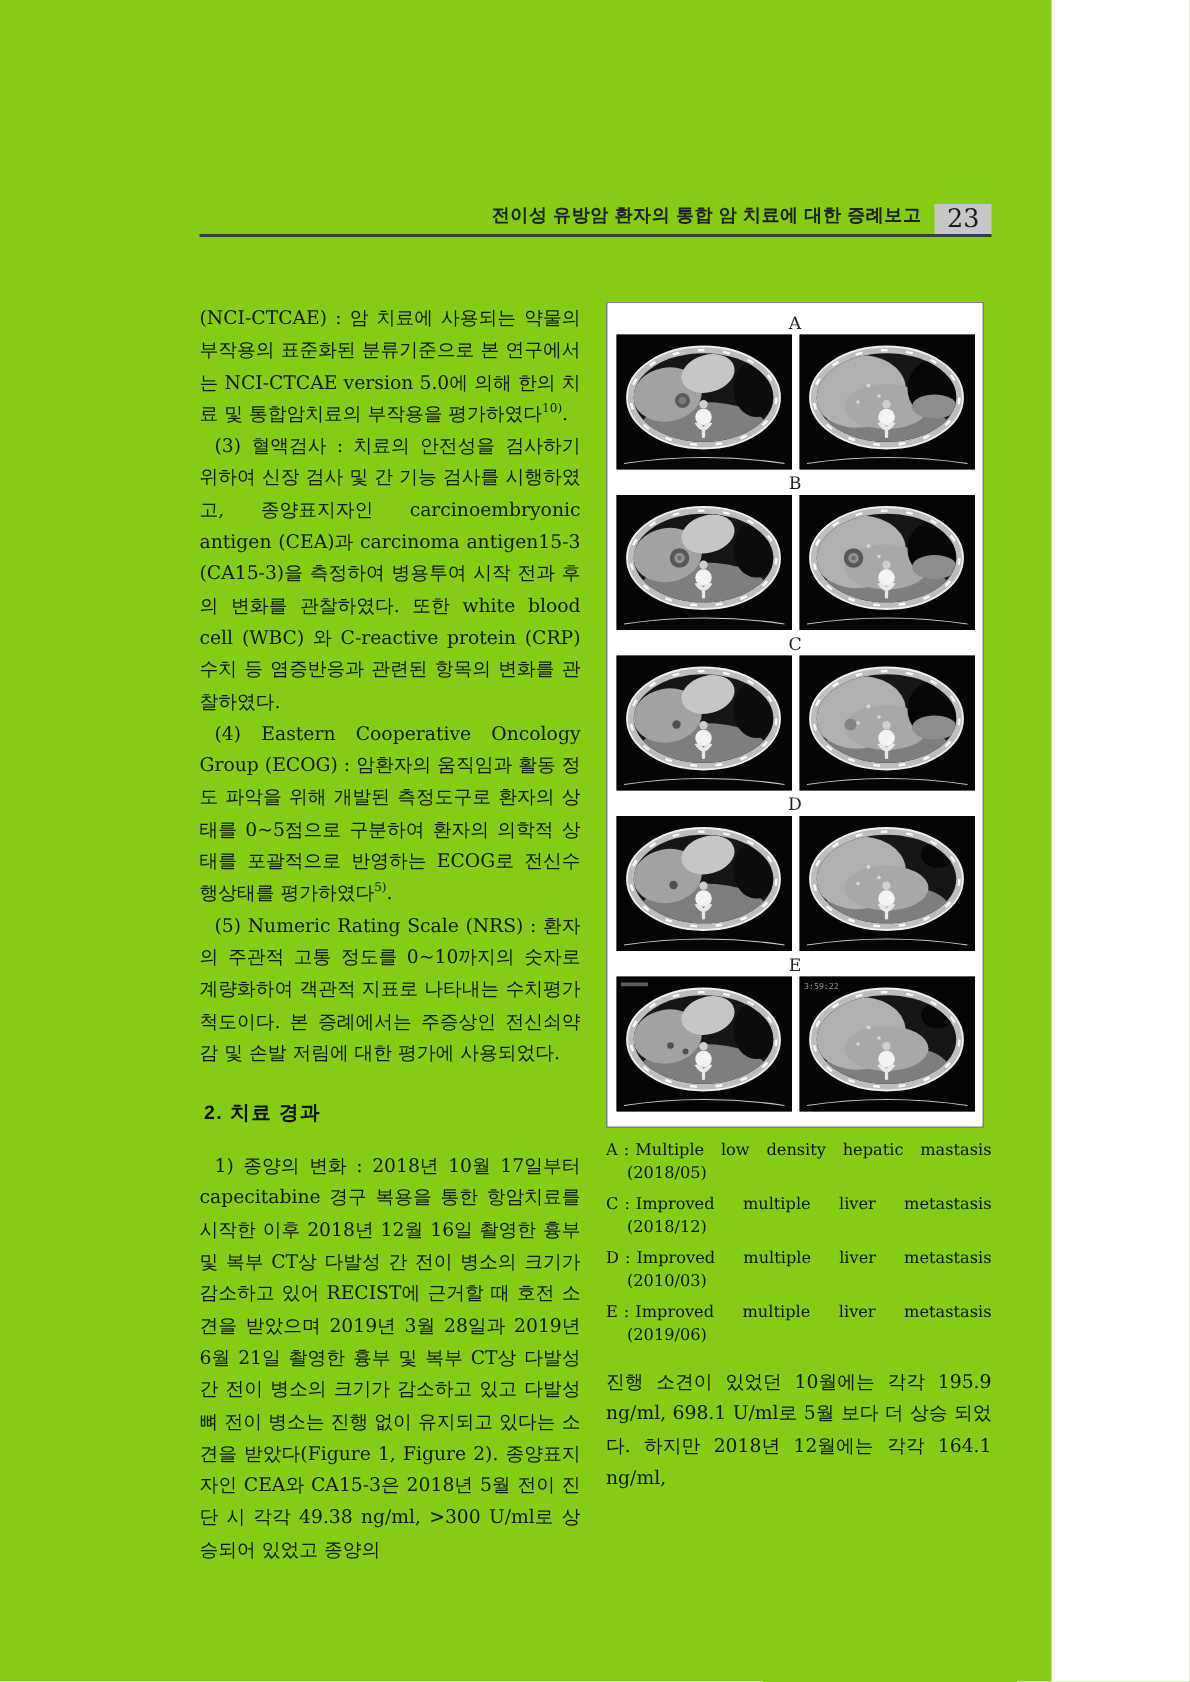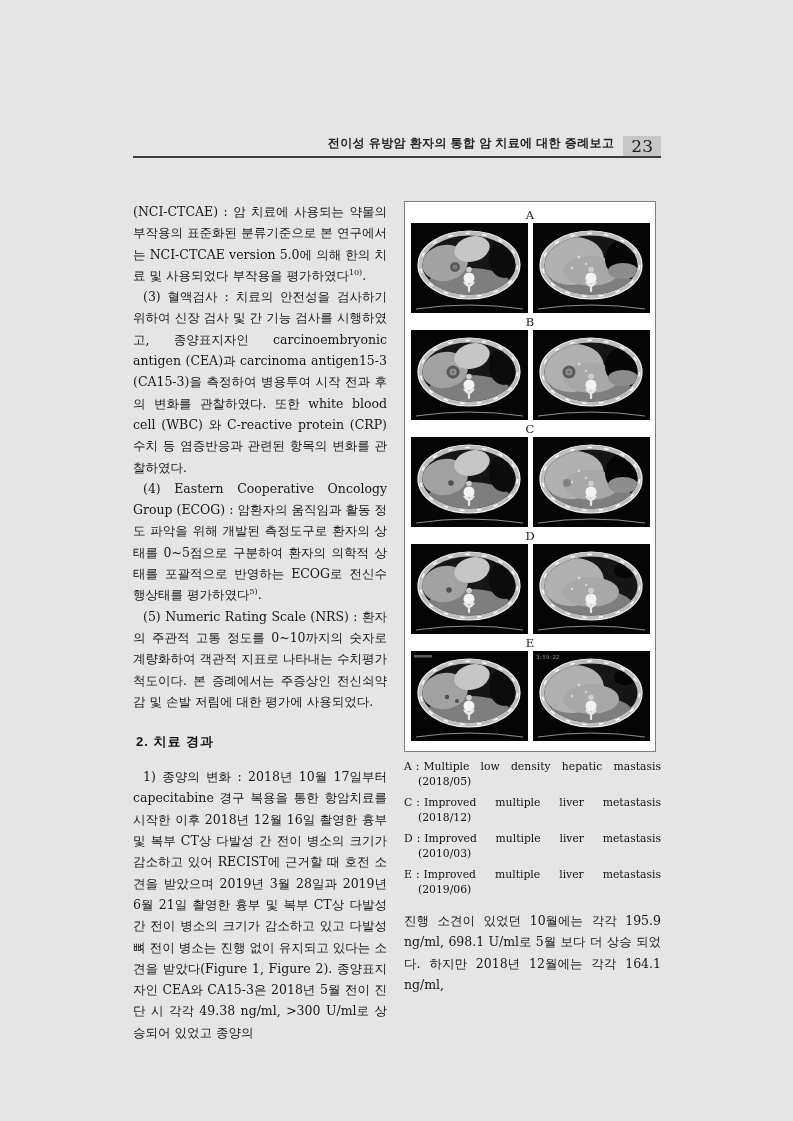--- a/index.html
+++ b/index.html
@@ -1,18 +1,18 @@
 <!DOCTYPE html>
 <html><head>
 <meta charset="utf-8">
 <style>
   * { margin:0; padding:0; box-sizing:border-box; }
   html,body { background:#ffffff; }
   .page {
-    position:relative; width:793px; height:1121px; background:#e5e5e5;
+    position:relative; width:701px; height:1121px; background:#84cc16;
     overflow:hidden;
     font-family:"DejaVu Serif","Liberation Serif",serif; color:#161616;
   }
   
   .header {
     position:absolute; left:133px; top:135px; width:528px;
     display:flex; justify-content:flex-end; align-items:flex-end;
     border-bottom:2px solid #3d3d3d; padding-bottom:0;
   }
   .header-title {
@@ -65,21 +65,21 @@
 <body>
 
 <div class="page">
 
   <div class="header">
     <span class="header-title">전이성 유방암 환자의 통합 암 치료에 대한 증례보고</span>
     <span class="page-num">23</span>
   </div>
 
   <div class="col-left">
-    <p class="body"><span>(NCI-CTCAE) : 암 치료에 사용되는 약물의 부작용의 표준화된 분류기준으로 본 연구에서는 NCI-CTCAE version 5.0에 의해 한의 치료 및 사용되었다 부작용을 평가하였다</span><sup>10)</sup><span>.</span></p>
+    <p class="body"><span>(NCI-CTCAE) : 암 치료에 사용되는 약물의 부작용의 표준화된 분류기준으로 본 연구에서는 NCI-CTCAE version 5.0에 의해 한의 치료 및 통합암치료의 부작용을 평가하였다</span><sup>10)</sup><span>.</span></p>
     <p class="body ind"><span>(3) 혈액검사 : 치료의 안전성을 검사하기 위하여 신장 검사 및 간 기능 검사를 시행하였고, 종양표지자인 carcinoembryonic antigen (CEA)과 carcinoma antigen15-3 (CA15-3)을 측정하여 병용투여 시작 전과 후의 변화를 관찰하였다. 또한 white blood cell (WBC) 와 C-reactive protein (CRP) 수치 등 염증반응과 관련된 항목의 변화를 관찰하였다.</span></p>
     <p class="body ind"><span>(4) Eastern Cooperative Oncology Group (ECOG) : 암환자의 움직임과 활동 정도 파악을 위해 개발된 측정도구로 환자의 상태를 0~5점으로 구분하여 환자의 의학적 상태를 포괄적으로 반영하는 ECOG로 전신수행상태를 평가하였다</span><sup>5)</sup><span>.</span></p>
     <p class="body ind"><span>(5) Numeric Rating Scale (NRS) : 환자의 주관적 고통 정도를 0~10까지의 숫자로 계량화하여 객관적 지표로 나타내는 수치평가척도이다. 본 증례에서는 주증상인 전신쇠약감 및 손발 저림에 대한 평가에 사용되었다.</span></p>
     <h2 class="section">2. 치료 경과</h2>
     <p class="body ind"><span>1) 종양의 변화 : 2018년 10월 17일부터 capecitabine 경구 복용을 통한 항암치료를 시작한 이후 2018년 12월 16일 촬영한 흉부 및 복부 CT상 다발성 간 전이 병소의 크기가 감소하고 있어 RECIST에 근거할 때 호전 소견을 받았으며 2019년 3월 28일과 2019년 6월 21일 촬영한 흉부 및 복부 CT상 다발성 간 전이 병소의 크기가 감소하고 있고 다발성 뼈 전이 병소는 진행 없이 유지되고 있다는 소견을 받았다(Figure 1, Figure 2). 종양표지자인 CEA와 CA15-3은 2018년 5월 전이 진단 시 각각 49.38 ng/ml, &gt;300 U/ml로 상승되어 있었고 종양의</span></p>
   </div>
 
   <div class="col-right">
 
     <div class="figure-frame">

